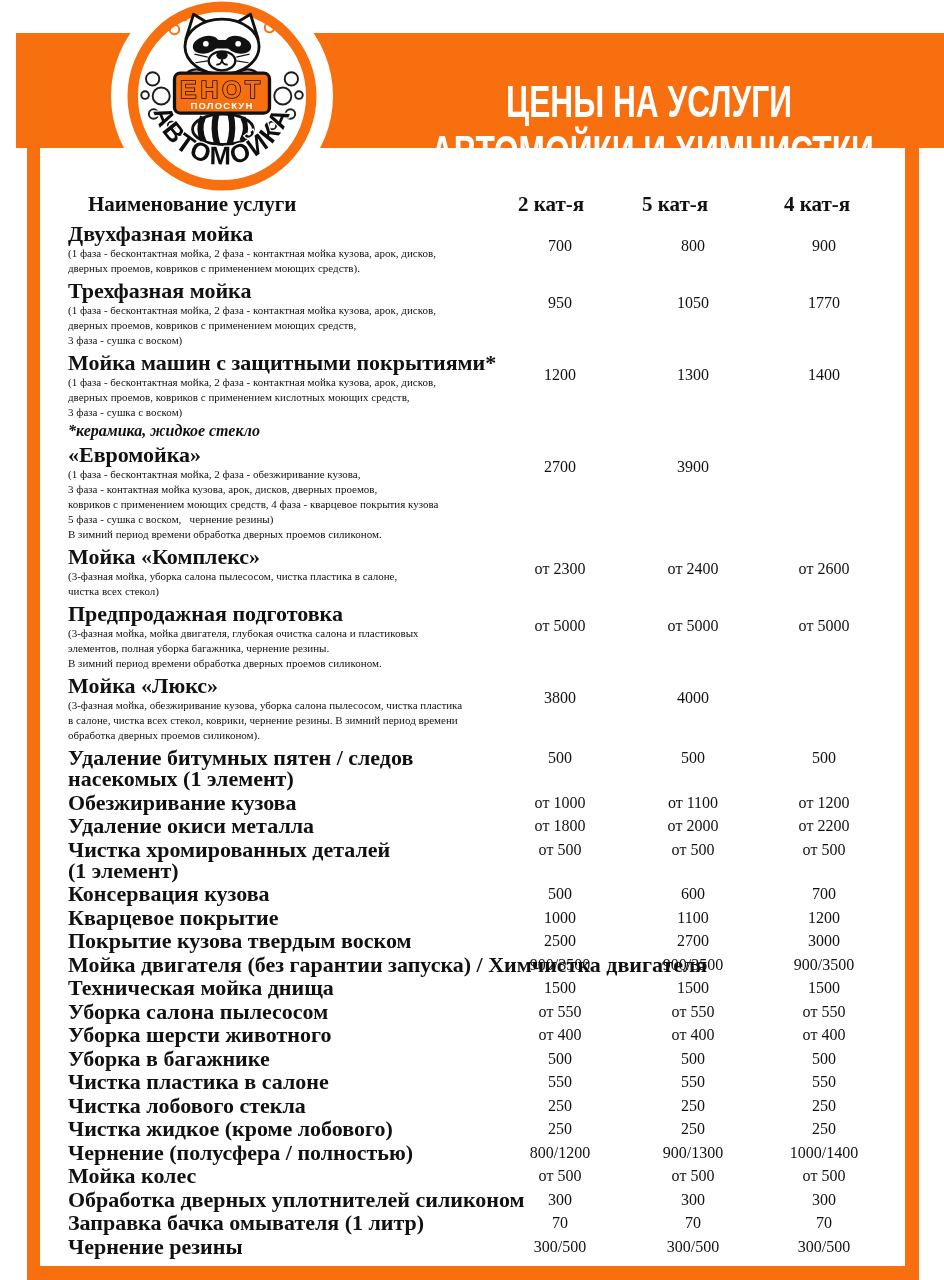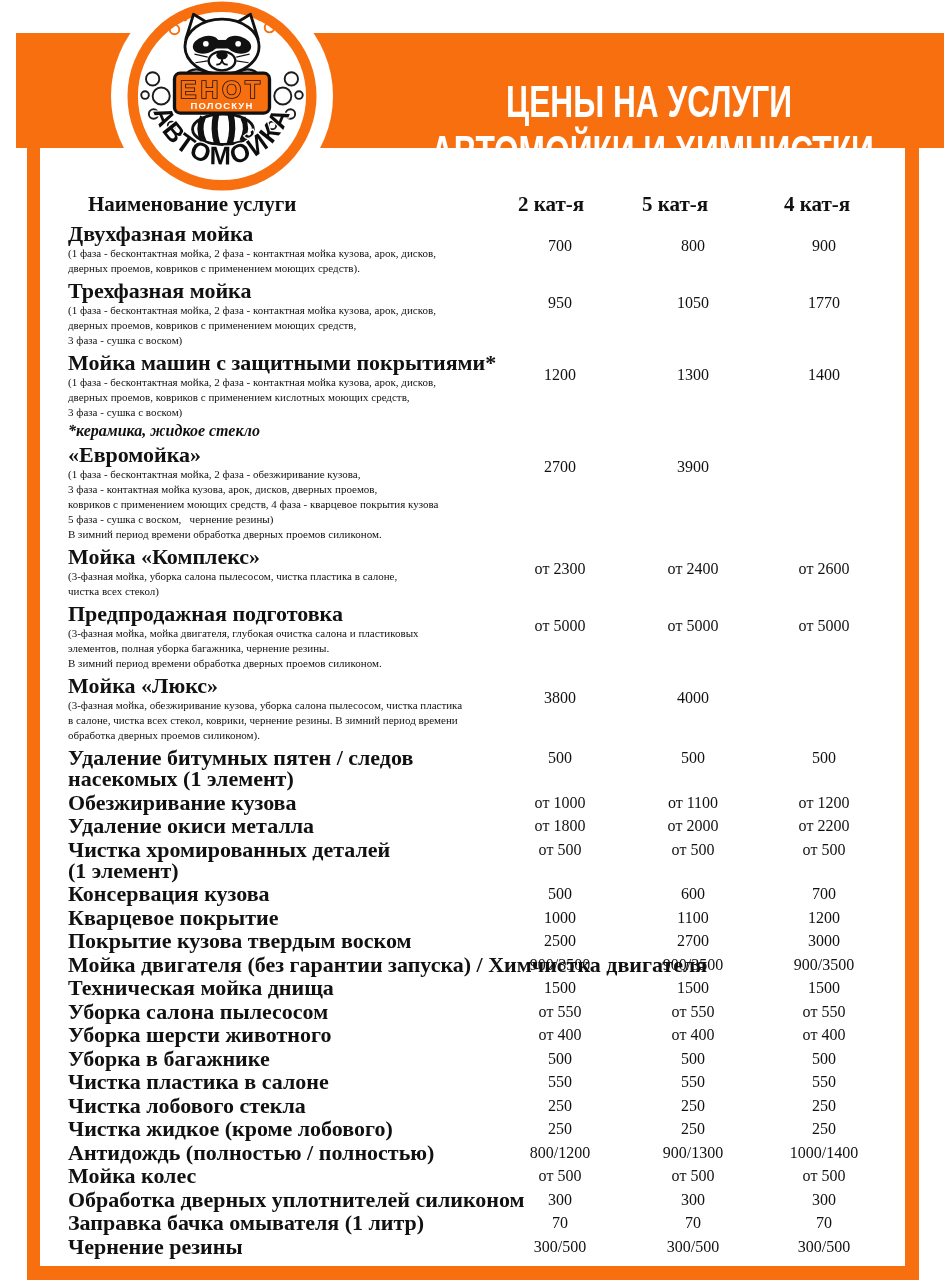--- a/index.html
+++ b/index.html
@@ -355,21 +355,21 @@
         <div class="svc-name">Чистка жидкое (кроме лобового)</div>
 
       </div>
       <div class="price">250</div>
       <div class="price">250</div>
       <div class="price">250</div>
     </div>
 
     <div class="grid row">
       <div>
-        <div class="svc-name">Антидождь (полностью / полностью)</div>
+        <div class="svc-name">Чернение (полусфера / полностью)</div>
 
       </div>
       <div class="price">800/1200</div>
       <div class="price">900/1300</div>
       <div class="price">1000/1400</div>
     </div>
 
     <div class="grid row">
       <div>
         <div class="svc-name">Мойка колес</div>

